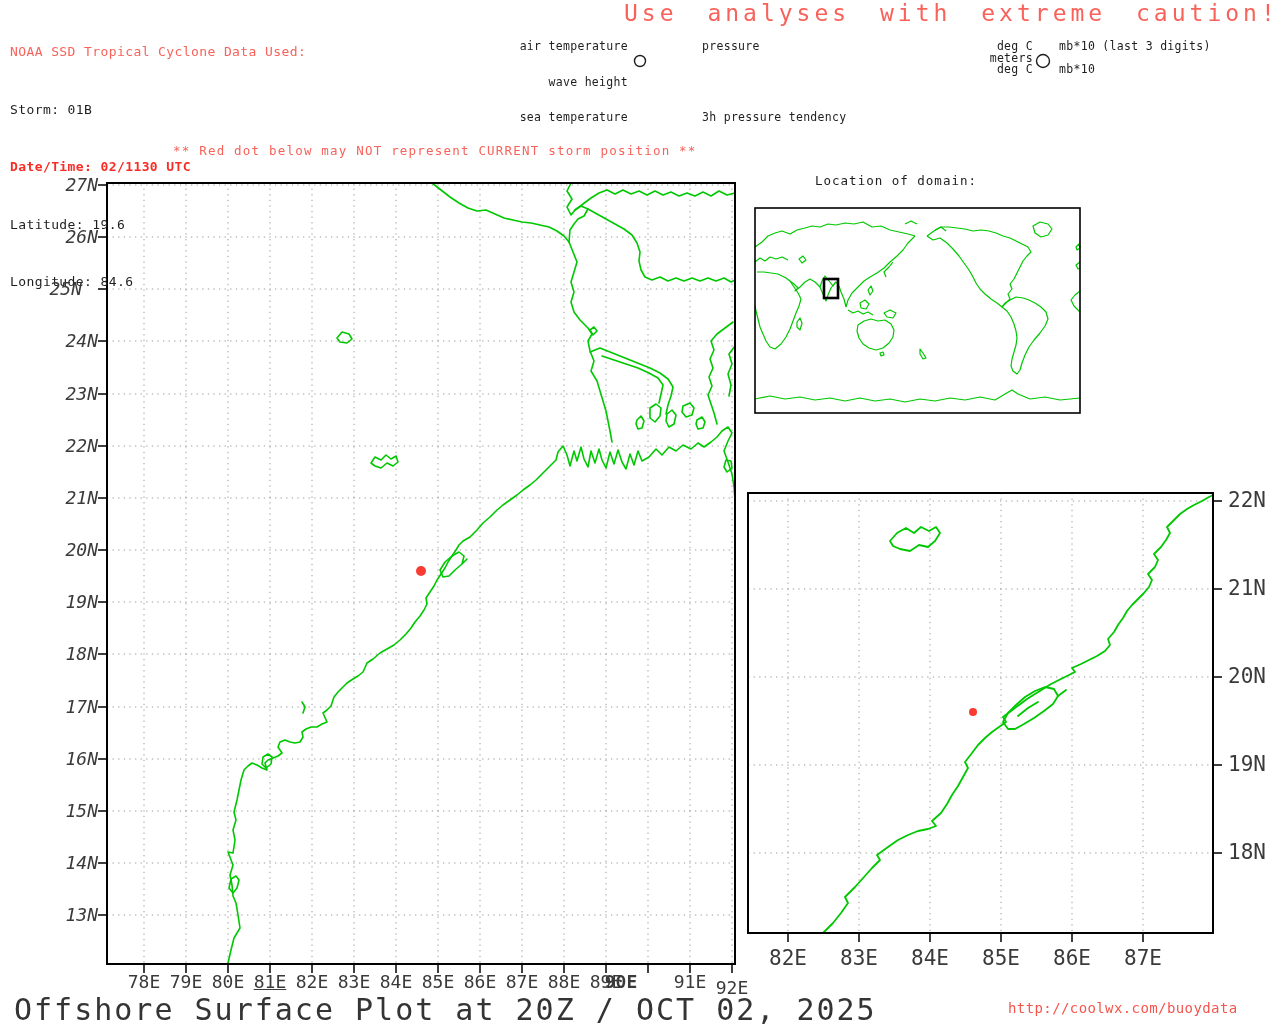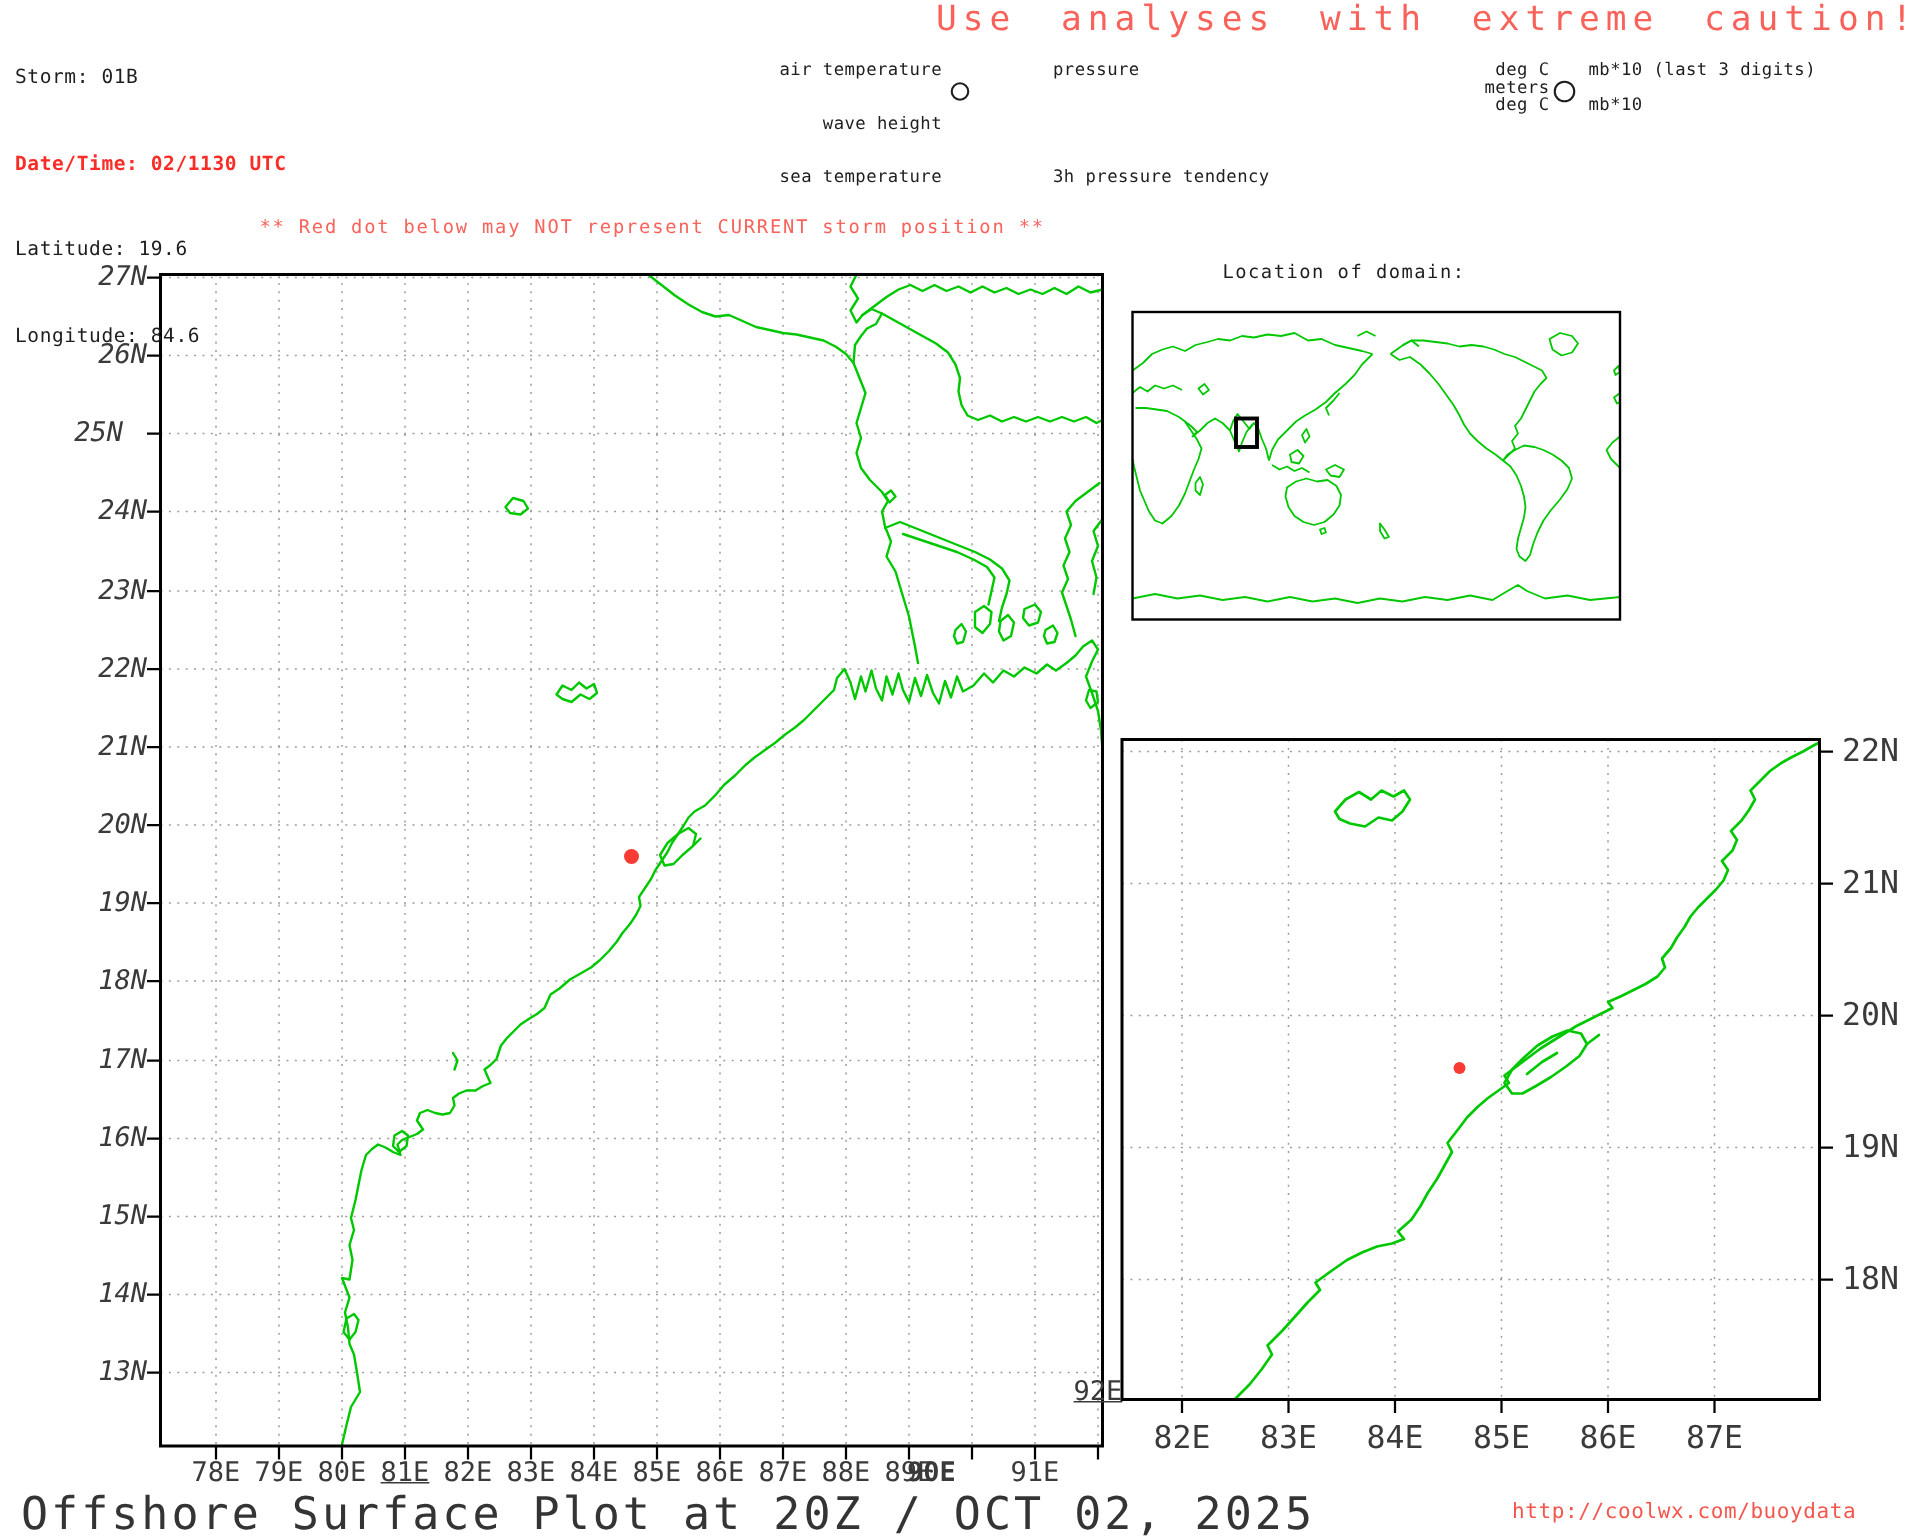--- a/index.html
+++ b/index.html
@@ -123,20 +123,21 @@
     <path d="M1008,729 L1003,722 1008,713 1016,705 1025,697 1035,691 1045,687 1054,689 1058,696 1053,704 1044,711 1034,718 1024,724 1015,729 Z"></path>
     <path d="M1018,716 L1028,708 1038,702 M1058,696 L1066,690"></path>
 
     <path d="M890,541 L897,533 906,528 914,533 921,527 929,531 936,527 940,533 935,541 928,547 919,545 910,551 900,549 893,546 Z"></path>
   </g>
   <circle cx="973" cy="712" r="4" fill="#f93b33"></circle>
   <rect x="748" y="493" width="465" height="440" fill="none" stroke="#000" stroke-width="2"></rect>
 </svg>
 
 <div class="abs" style="left:10px;top:4px;">
+  <div class="hdr red-soft">NOAA SSD Tropical Cyclone Data Used:</div>
   <div class="hdr">Storm: 01B</div>
   <div class="hdr red-strong">Date/Time: 02/1130 UTC</div>
   <div class="hdr">Latitude: 19.6</div>
   <div class="hdr">Longitude: 84.6</div>
 </div>
 
 <div class="abs caution" style="left:624px;top:0px;">Use analyses with extreme caution!</div>
 
 <div class="abs legend" style="left:470px;top:41px;gap:24px;">
   <div class="c1">air temperature</div>
@@ -183,21 +184,21 @@
 <div class="abs mlon" style="left:289px;top:971px;">82E</div>
 <div class="abs mlon" style="left:331px;top:971px;">83E</div>
 <div class="abs mlon" style="left:373px;top:971px;">84E</div>
 <div class="abs mlon" style="left:415px;top:971px;">85E</div>
 <div class="abs mlon" style="left:457px;top:971px;">86E</div>
 <div class="abs mlon" style="left:499px;top:971px;">87E</div>
 <div class="abs mlon" style="left:541px;top:971px;">88E</div>
 <div class="abs mlon" style="left:583px;top:971px;">89E</div>
 <div class="abs mlon" style="left:598px;top:971px;font-weight:bold;">90E</div>
 <div class="abs mlon" style="left:667px;top:971px;">91E</div>
-<div class="abs mlon" style="left:709px;top:917px;text-decoration:underline;">92E</div>
+<div class="abs mlon" style="left:709px;top:977px;">92E</div>
 
 <div class="abs zlat" style="left:1228px;top:487px;">22N</div>
 <div class="abs zlat" style="left:1228px;top:575px;">21N</div>
 <div class="abs zlat" style="left:1228px;top:663px;">20N</div>
 <div class="abs zlat" style="left:1228px;top:751px;">19N</div>
 <div class="abs zlat" style="left:1228px;top:839px;">18N</div>
 
 <div class="abs zlon" style="left:751px;top:945px;">82E</div>
 <div class="abs zlon" style="left:822px;top:945px;">83E</div>
 <div class="abs zlon" style="left:893px;top:945px;">84E</div>

